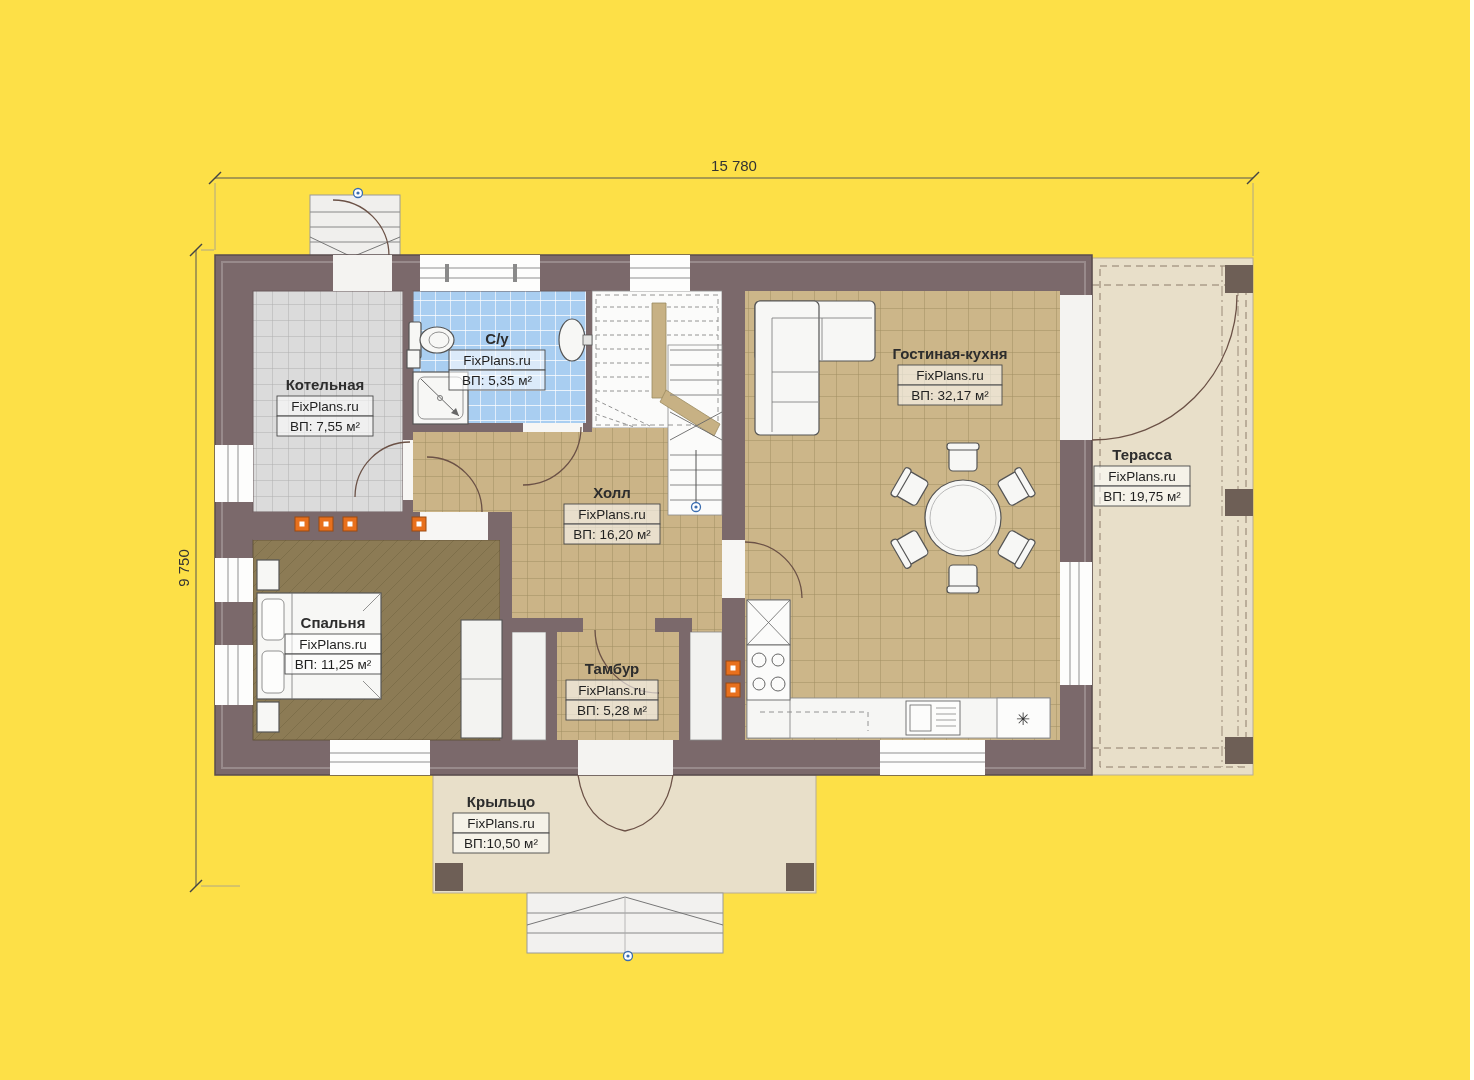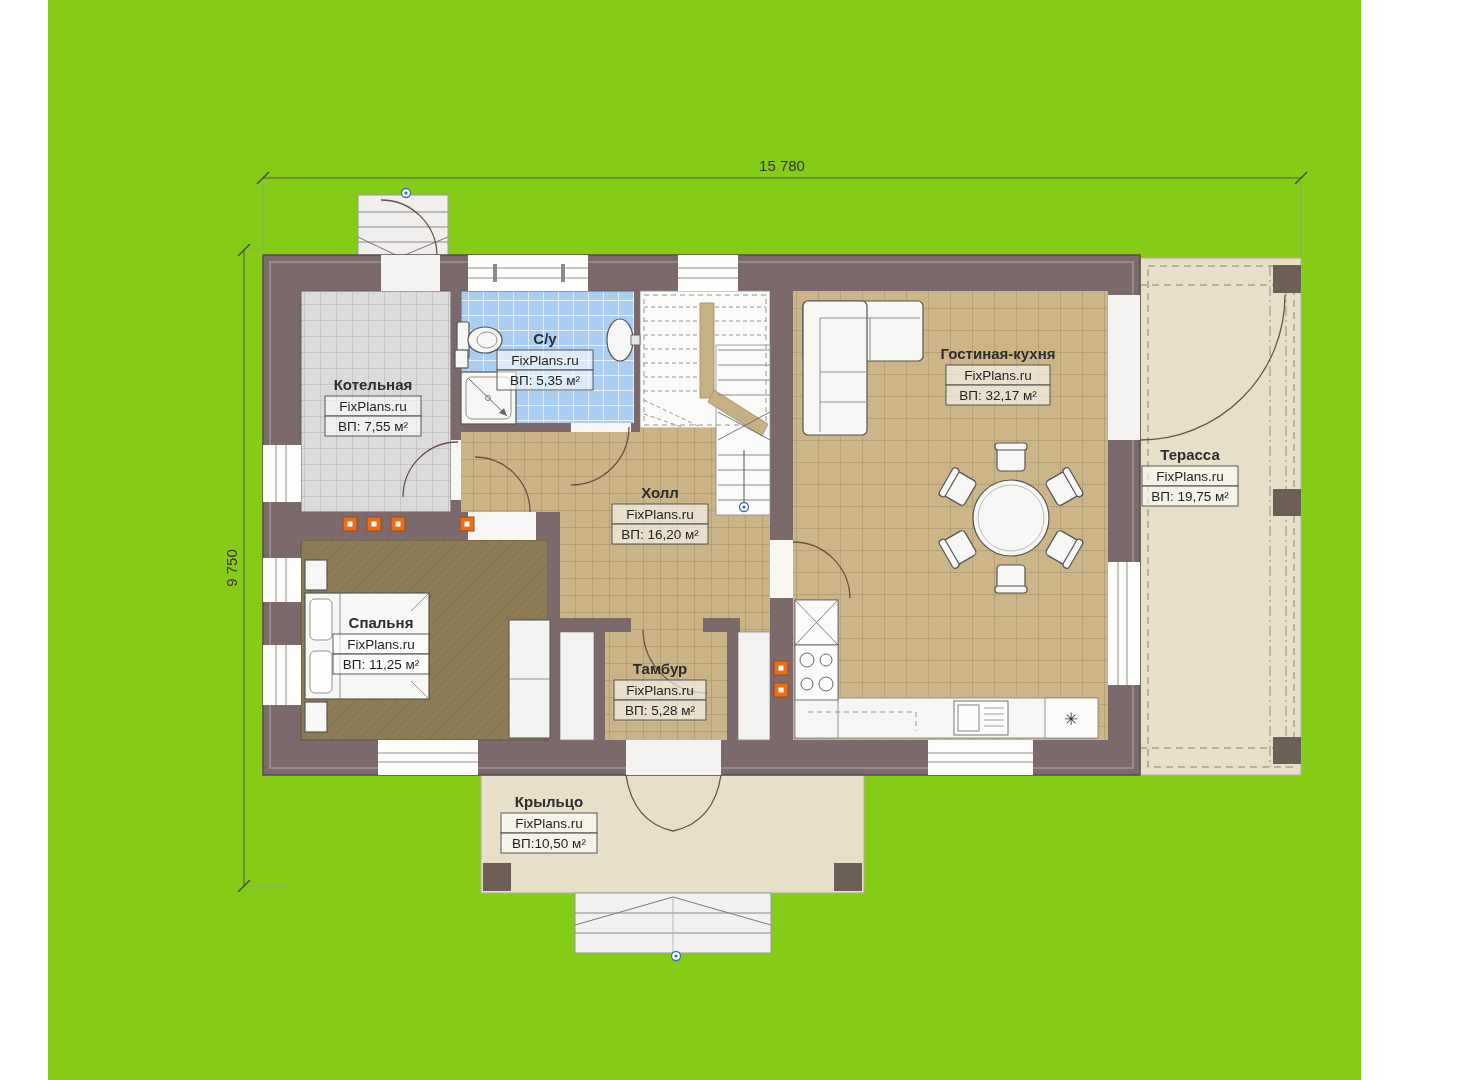--- a/index.html
+++ b/index.html
@@ -1,17 +1,17 @@
 <!DOCTYPE html>
 <html><head>
 <meta charset="utf-8">
 <style>
   html,body{margin:0;padding:0;background:#ffffff;}
-  .stage{position:relative;width:1313px;height:1080px;background:#84cc16;overflow:hidden;
-         font-family:"Liberation Sans", sans-serif;margin-left:48px;}
+  .stage{position:relative;width:1470px;height:1080px;background:#fde047;overflow:hidden;
+         font-family:"Liberation Sans", sans-serif;}
   svg{position:absolute;left:0;top:0;}
   text{font-family:"Liberation Sans", sans-serif;}
   .room-name{font-size:15px;font-weight:bold;fill:#2d2d2d;}
   .box-text{font-size:13.5px;fill:#1f1f1f;}
   .dim-text{font-size:15px;fill:#333;}
   .label-box{fill:rgba(255,255,255,0.58);stroke:#4a4a4a;stroke-width:0.9;}
   .furn{fill:#f7f7f5;stroke:#555;stroke-width:1.2;}
   .frameline{stroke:#8f8f8f;stroke-width:1;}
   .arc{fill:none;stroke:#6b5146;stroke-width:1.3;}
   .stepline{stroke:#888;stroke-width:1;}

